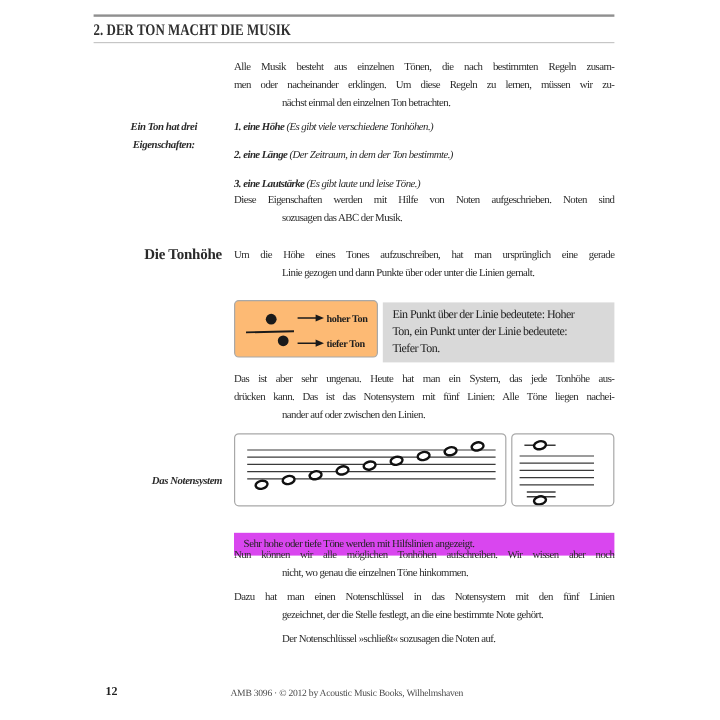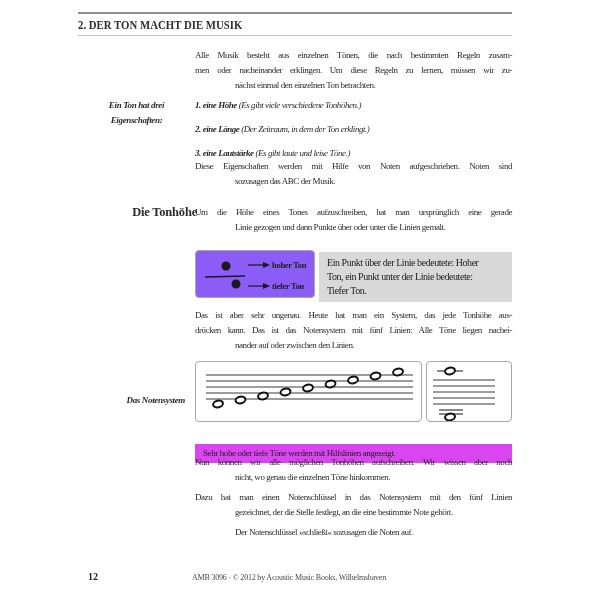--- a/index.html
+++ b/index.html
@@ -36,34 +36,34 @@
 
   
   .side-label {
     left:78px; width:107px;
     font-size:9px; line-height:15px; letter-spacing:-0.35px;
     font-weight:bold; font-style:italic; color:#2b2b2b;
   }
   .side-label.centered { text-align:center; padding-left:10px; width:97px; }
   .side-label.right { text-align:right; }
   .side-heading {
-    left:90px; width:107px; text-align:right;
+    left:78px; width:107px; text-align:right;
     font-size:12.5px; letter-spacing:-0.2px; font-weight:bold; color:#2a2a2a;
     white-space:nowrap;
   }
 
   
   .prop-item { margin-bottom:9px; white-space:nowrap; }
   .prop-label { font-weight:bold; font-style:italic; }
   .prop-note  { font-style:italic; }
 
   
   .fig1-box {
     left:195px; top:250px; width:118px; height:46px;
-    background:#8b5cf6; border:1px solid #a8a8a8; border-radius:4px;
+    background:#fdba74; border:1px solid #a8a8a8; border-radius:4px;
   }
   .fig1-label {
     position:absolute; font-size:8.5px; font-weight:bold; letter-spacing:-0.3px;
     color:#1d1d1d; white-space:nowrap;
   }
   .fig1-label.hi { left:76px; top:9px; }
   .fig1-label.lo { left:76px; top:30px; }
 
   .callout {
     left:319px; top:252px; width:177px; min-height:37px;
@@ -115,21 +115,21 @@
     <div>Eigenschaften:</div>
   </div>
 
   <div class="abs main-col body-text" style="top:98px;">
     <div class="prop-item">
       <span class="prop-label">1. eine Höhe</span>
       <span class="prop-note">(Es gibt viele verschiedene Tonhöhen.)</span>
     </div>
     <div class="prop-item">
       <span class="prop-label">2. eine Länge</span>
-      <span class="prop-note">(Der Zeitraum, in dem der Ton erklingt.)</span>
+      <span class="prop-note">(Der Zeitraum, in dem der Ton bestimmte.)</span>
     </div>
     <div class="prop-item">
       <span class="prop-label">3. eine Lautstärke</span>
       <span class="prop-note">(Es gibt laute und leise Töne.)</span>
     </div>
   </div>
 
   <div class="abs main-col body-text just" style="top:159px;">
       <div class="tline">Diese Eigenschaften werden mit Hilfe von Noten aufgeschrieben. Noten sind</div>
       <div class="tline">sozusagen das ABC der Musik.</div>

